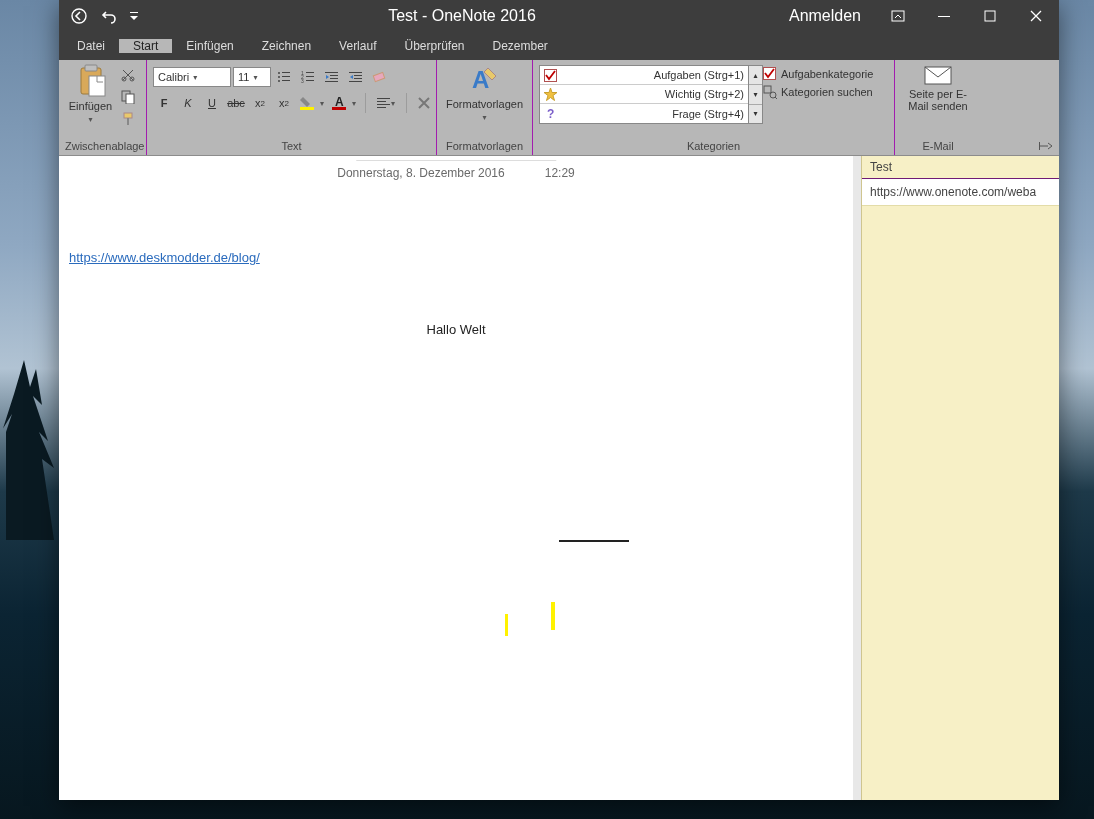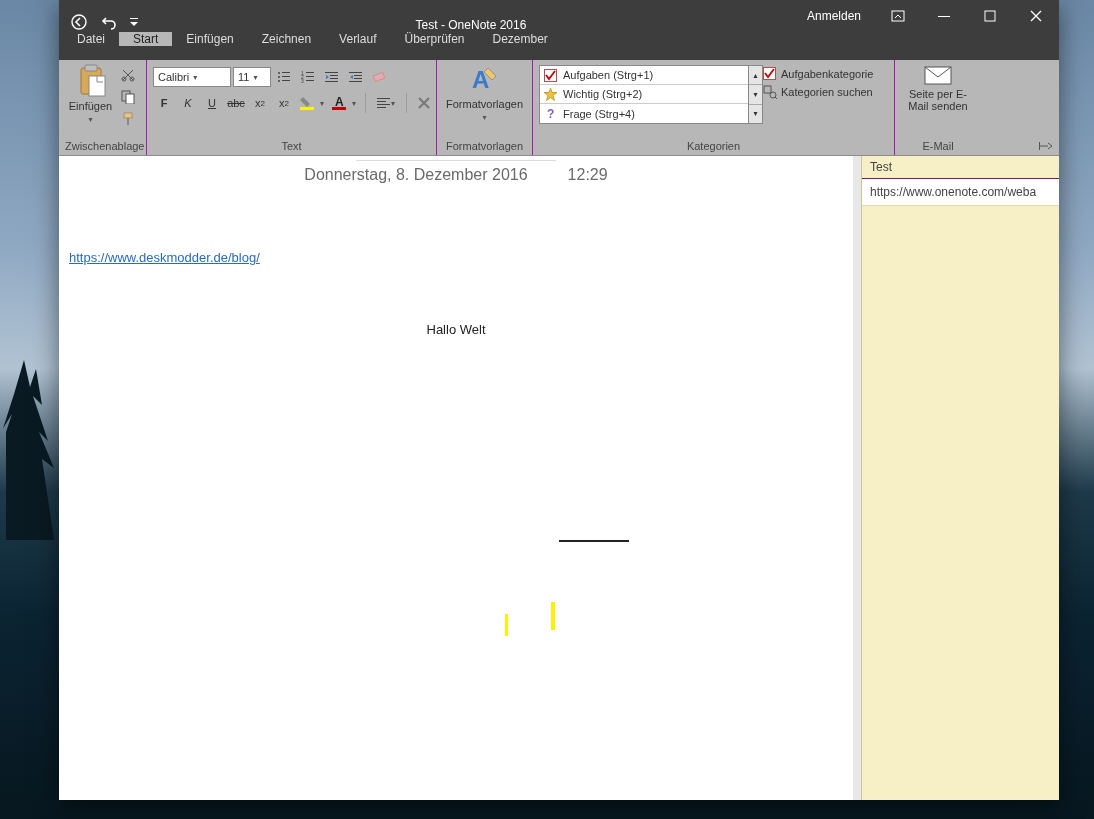--- a/index.html
+++ b/index.html
@@ -14,32 +14,32 @@
     background: #0a1a22;
     clip-path: polygon(10% 100%, 10% 40%, 0 50%, 20% 30%, 5% 38%, 30% 12%, 18% 25%, 40% 0, 50% 15%, 60% 5%, 70% 25%, 55% 20%, 80% 45%, 65% 40%, 90% 60%, 70% 55%, 90% 100%);
   }
   .window {
     position: absolute; left: 59px; top: 0; width: 1000px; height: 800px;
     background: #fff; box-shadow: 0 6px 24px rgba(0,0,0,.5);
     display: flex; flex-direction: column;
   }
   
   .titlebar {
-    height: 32px; background: #3d3d3d; color: #fff; display: flex; align-items: flex-end;
-    font-size: 12px;
+    height: 32px; background: #3d3d3d; color: #fff; display: flex; align-items: center;
+    font-size: 16px;
   }
   .qat { display: flex; align-items: center; gap: 10px; padding: 0 10px; }
   .qat-btn { width: 20px; height: 20px; display:flex;align-items:center;justify-content:center; cursor:pointer;}
   .title-center { flex: 1; text-align: center; }
   .title-right { display: flex; align-items: center; }
   .signin { padding: 0 14px; cursor:pointer;}
   .winbtn { width: 46px; height: 32px; display:flex;align-items:center;justify-content:center; cursor:pointer;}
   
   .menubar {
-    height: 28px; background: #3d3d3d; color: #ddd; display: flex; align-items: flex-start;
+    height: 28px; background: #3d3d3d; color: #ddd; display: flex; align-items: center;
     font-size: 12px; padding-left: 4px;
   }
   .menutab { padding: 0 14px; display:flex;align-items:center; cursor:pointer;}
   .menutab.active { background: #b7b7b7; color:#222;}
   
   .ribbon {
     height: 96px; background: #b7b7b7; display: flex; border-bottom: 1px solid #8c8c8c;
     font-size: 11px; color:#333; position:relative;
   }
   .group { display:flex; flex-direction:column; border-right:1px solid #a21caf; padding: 2px 6px 0 6px;}
@@ -49,32 +49,32 @@
   .bigbtn .lbl{ text-align:center; line-height:12px; margin-top:2px;}
   .drop-caret{ font-size:8px; color:#555;}
   .smallcol{ display:flex;flex-direction:column; gap:4px; padding:4px 2px;}
   .smallbtn{ width:20px;height:18px;display:flex;align-items:center;justify-content:center;cursor:pointer;}
   .textgroup .row{ display:flex; align-items:center; gap:2px; height:24px;}
   .combo{ height:20px; background:#fff; border:1px solid #888; display:flex;align-items:center; font-size:11px; padding:0 4px; cursor:pointer;}
   .combo .dd{ margin-left:4px; font-size:8px;color:#555;}
   .ribbtn{ width:22px;height:22px;display:flex;align-items:center;justify-content:center;cursor:pointer; color:#333;}
   .ribbtn.eraser{ color:#d38ea5;}
   .catlist{ display:flex;flex-direction:column; width:210px; border:1px solid #888; background:#fff;}
-  .catrow{ height:19px; display:flex;align-items:center; border-bottom:1px solid #ccc; font-size:11px; padding:0 4px; gap:6px; cursor:pointer;}
+  .catrow{ height:19px; display:flex;align-items:center; border-bottom:1px solid #ccc; font-size:11px; padding:0 4px; gap:6px; cursor:pointer;justify-content:space-between;}
   .catrow:last-child{border-bottom:none;}
   .catdd{ width:14px; border:1px solid #888; border-left:none; background:#e5e5e5; display:flex;flex-direction:column;}
   .catdd div{flex:1;display:flex;align-items:center;justify-content:center;font-size:8px;cursor:pointer;border-bottom:1px solid #aaa;}
   .catdd div:last-child{border-bottom:none;}
   .catside{ display:flex;flex-direction:column; padding:2px 0; gap:4px;}
   .catside-row{ display:flex;align-items:center; gap:4px; font-size:11px; cursor:pointer;}
   .collapse-pin{ position:absolute; right:6px; bottom:4px; cursor:pointer;}
   
   .content{ flex:1; display:flex; min-height:0;}
   .page{ flex:1; background:#fff; position:relative; overflow:hidden;}
-  .datehdr{ position:absolute; top:10px; left:50%; transform:translateX(-50%); display:flex; gap:40px; font-size:16px; color:#6a6a6a;}
+  .datehdr{ position:absolute; top:10px; left:50%; transform:translateX(-50%); display:flex; gap:40px; font-size:12px; color:#6a6a6a;}
   .datehdr .line{ position:absolute; top:-6px; left:50%; transform:translateX(-50%); width:200px; height:1px; background:#ddd;}
   .link{ position:absolute; left:10px; top:94px; font-size:13px; color:#2a6bbd; text-decoration:underline; cursor:pointer;}
   .hello{ position:absolute; left:50%; transform:translateX(-50%); top:166px; font-size:13px; color:#222;}
   .hr{ position:absolute; left:500px; top:384px; width:70px; height:2px; background:#222;}
   .ybar1{ position:absolute; left:492px; top:446px; width:4px; height:28px; background:#fff200;}
   .ybar2{ position:absolute; left:446px; top:458px; width:3px; height:22px; background:#fff200;}
   .sidepane{ width:198px; background:#f7f0c6; border-left:1px solid #cfc58f; display:flex;flex-direction:column; font-size:12px;}
   .pagetab{ padding:4px 8px; color:#444; cursor:pointer;}
   .pagetab2{ padding:6px 8px; background:#fff; color:#444; border-top:1px solid #701a75; border-bottom:1px solid #e3dca8; cursor:pointer; white-space:nowrap; overflow:hidden; text-overflow:ellipsis;}
   .scrollbar{ width:8px; background:#e8e8e8;}

